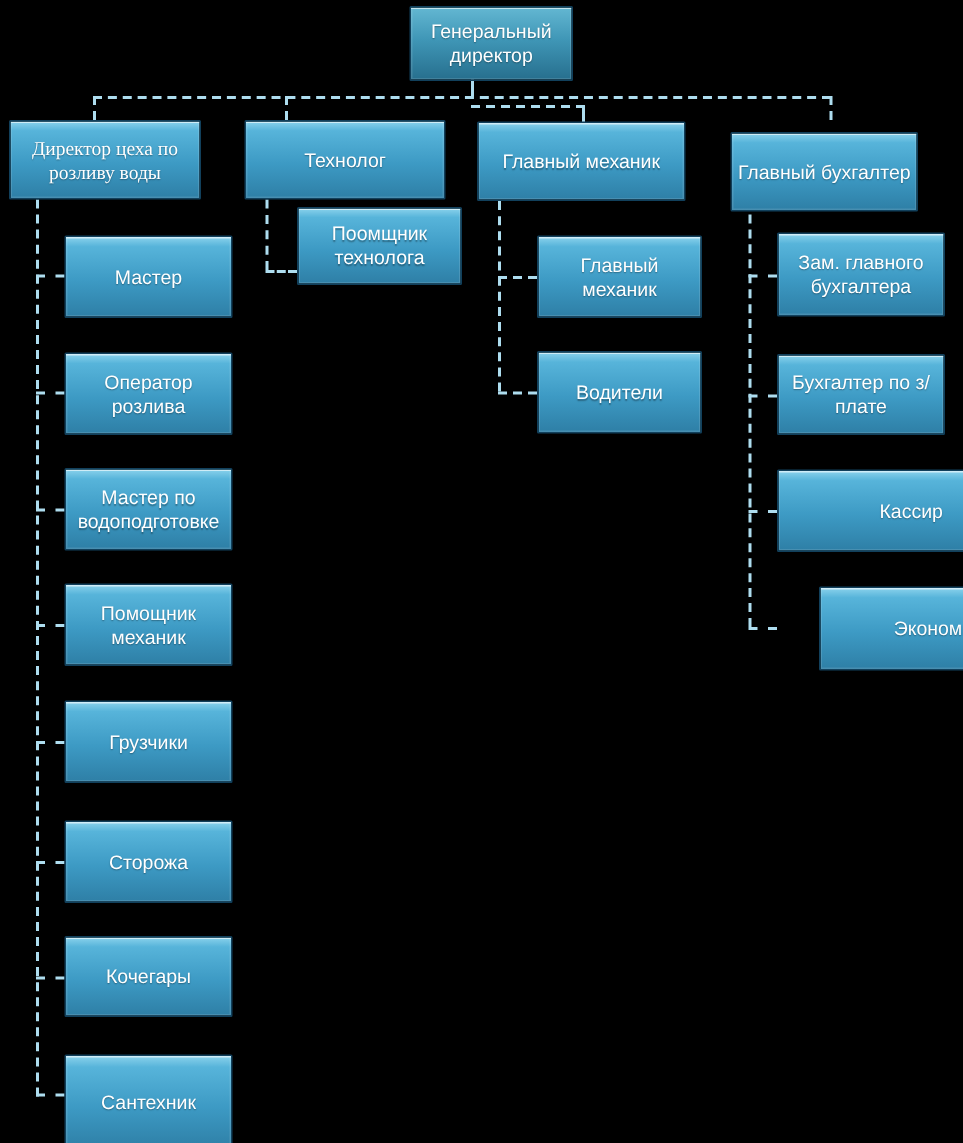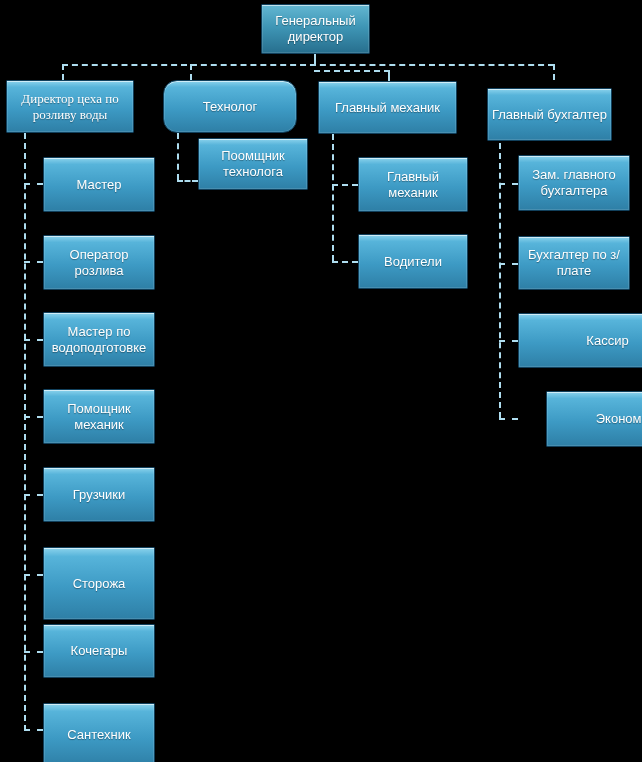--- a/index.html
+++ b/index.html
@@ -10,20 +10,21 @@
     display:flex;align-items:center;justify-content:center;text-align:center;
     color:#ffffff;font-size:13px;line-height:1.22;padding:2px 3px;
     background:linear-gradient(180deg,#8ad2ec 0%,#57b4da 12%,#3d9ac4 55%,#2e7fa6 100%);
     border:1px solid #11405c;border-radius:1px;
     box-shadow:inset 0 1px 0 rgba(255,255,255,.55), inset 0 0 0 1px rgba(255,255,255,.12);
     text-shadow:0 1px 1px rgba(0,0,0,.35);
     cursor:default;
   }
   .node.root{
     background:linear-gradient(180deg,#63b7d2 0%,#3f96b6 45%,#276f8e 100%);
+    margin-left:12px;
   }
   .hl{position:absolute;height:0;border-top:2px dashed #aeddef;}
   .vl{position:absolute;width:0;border-left:2px dashed #aeddef;}
 </style>
 </head>
 <body>
 
 <div class="stage">
 
   <div class="vl" style="left:314px;top:53px;height:12px;"></div>
@@ -53,30 +54,30 @@
 
   <div class="vl" style="left:499px;top:133px;height:285px;"></div>
   <div class="hl" style="left:499px;top:183px;width:19px;"></div>
   <div class="hl" style="left:499px;top:263px;width:19px;"></div>
   <div class="hl" style="left:499px;top:340px;width:19px;"></div>
   <div class="hl" style="left:499px;top:418px;width:19px;"></div>
 
   <div class="node root" style="left:261px;top:4px;width:109px;height:50px;">Генеральный директор</div>
 
   <div class="node" style="left:6px;top:80px;width:128px;height:53px;font-family:Liberation Serif, serif;">Директор цеха по розливу воды</div>
-  <div class="node" style="left:163px;top:80px;width:134px;height:53px;border-radius:14px;">Технолог</div>
+  <div class="node" style="left:163px;top:80px;width:134px;height:53px;">Технолог</div>
   <div class="node" style="left:318px;top:81px;width:139px;height:53px;">Главный механик</div>
   <div class="node" style="left:487px;top:88px;width:125px;height:53px;">Главный бухгалтер</div>
 
   <div class="node" style="left:43px;top:157px;width:112px;height:55px;text-align:center;">Мастер</div>
   <div class="node" style="left:43px;top:235px;width:112px;height:55px;">Оператор розлива</div>
   <div class="node" style="left:43px;top:312px;width:112px;height:55px;">Мастер по водоподготовке</div>
   <div class="node" style="left:43px;top:389px;width:112px;height:55px;">Помощник механик</div>
   <div class="node" style="left:43px;top:467px;width:112px;height:55px;">Грузчики</div>
-  <div class="node" style="left:43px;top:547px;width:112px;height:73px;">Сторожа</div>
+  <div class="node" style="left:43px;top:547px;width:112px;height:55px;">Сторожа</div>
   <div class="node" style="left:43px;top:624px;width:112px;height:54px;">Кочегары</div>
   <div class="node" style="left:43px;top:703px;width:112px;height:64px;">Сантехник</div>
 
   <div class="node" style="left:198px;top:138px;width:110px;height:52px;">Поомщник технолога</div>
 
   <div class="node" style="left:358px;top:157px;width:110px;height:55px;">Главный механик</div>
   <div class="node" style="left:358px;top:234px;width:110px;height:55px;">Водители</div>
 
   <div class="node" style="left:518px;top:155px;width:112px;height:56px;">Зам. главного бухгалтера</div>
   <div class="node" style="left:518px;top:236px;width:112px;height:54px;">Бухгалтер по з/плате</div>

